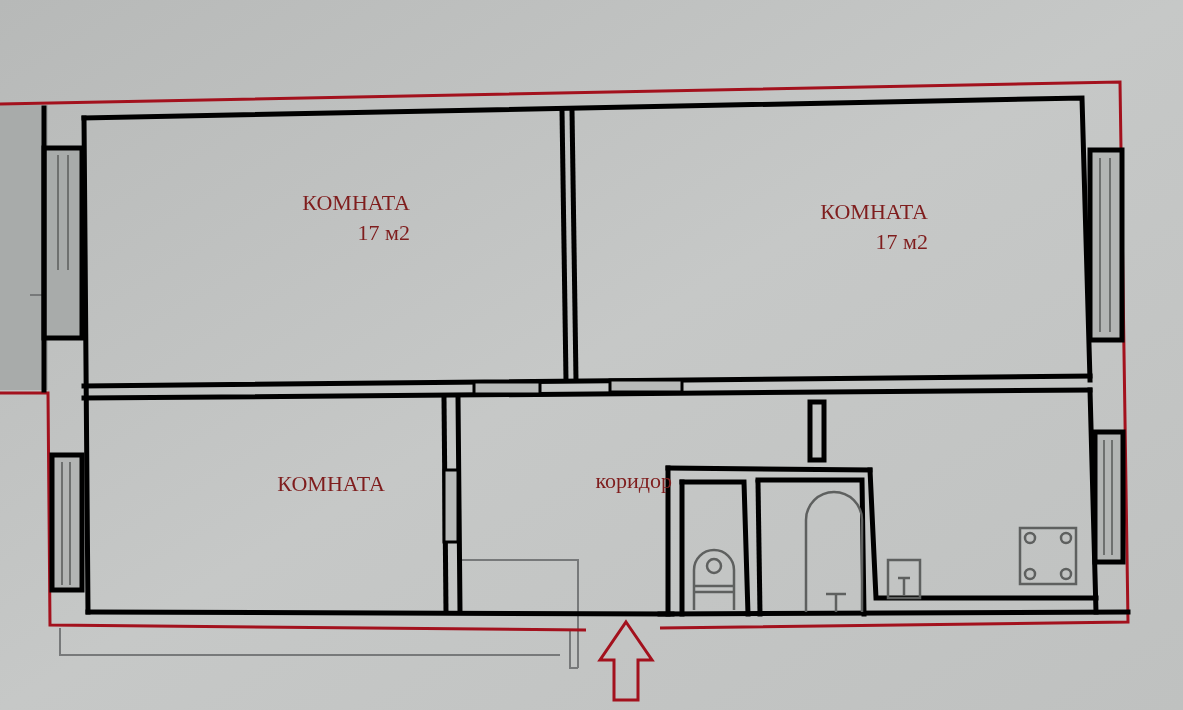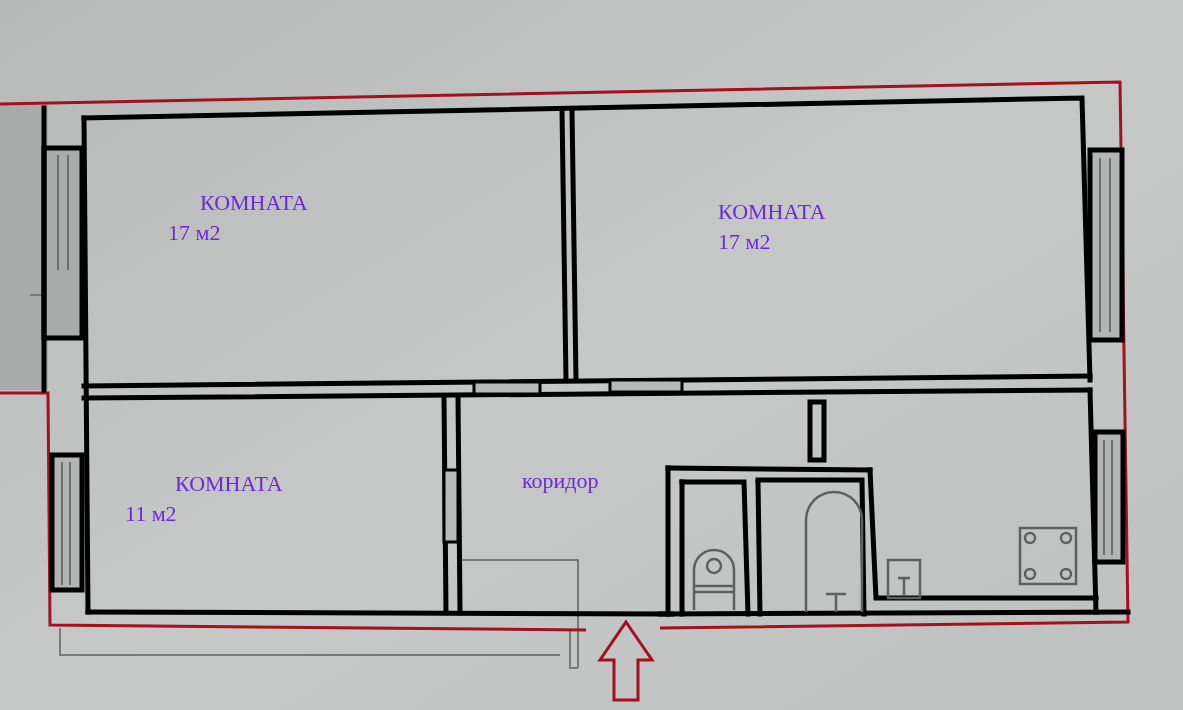--- a/index.html
+++ b/index.html
@@ -1,18 +1,18 @@
 <!DOCTYPE html>
 <html><head>
 <meta charset="utf-8">
 <style>
   html, body { margin:0; padding:0; }
   body { width:1183px; height:710px; overflow:hidden; background:#b9bbba; position:relative; font-family:"Liberation Serif", serif; }
   #plan { position:absolute; left:0; top:0; width:1183px; height:710px; }
-  .label { position:absolute; text-align:left; color:#6d28d9; font-size:22px; line-height:30px; font-family:"Liberation Serif", serif; }
+  .label { position:absolute; text-align:right; color:#7f1d1d; font-size:22px; line-height:30px; font-family:"Liberation Serif", serif; }
   .label span { display:block; }
 </style>
 </head>
 <body>
 
 <svg id="plan" viewBox="0 0 1183 710" xmlns="http://www.w3.org/2000/svg">
   <defs>
     <linearGradient id="paperGrad" x1="0" y1="0" x2="1" y2="1">
       <stop offset="0" stop-color="#b7b9b8"></stop>
       <stop offset="0.5" stop-color="#c6c8c7"></stop>
@@ -125,19 +125,18 @@
 <div class="label" style="left:200px; top:188px; width:210px;">
   <span>КОМНАТА</span>
   <span style="margin-left:-32px;">17 м2</span>
 </div>
 <div class="label" style="left:718px; top:197px; width:210px;">
   <span>КОМНАТА</span>
   <span>17 м2</span>
 </div>
 <div class="label" style="left:175px; top:469px; width:210px;">
   <span>КОМНАТА</span>
-  <span style="margin-left:-50px;">11 м2</span>
 </div>
 <div class="label" style="left:522px; top:466px; width:150px;">
   <span>коридор</span>
 </div>
 <div class="label" style="left:880px; top:449px; width:160px;">
 </div>
 
 </body></html>

